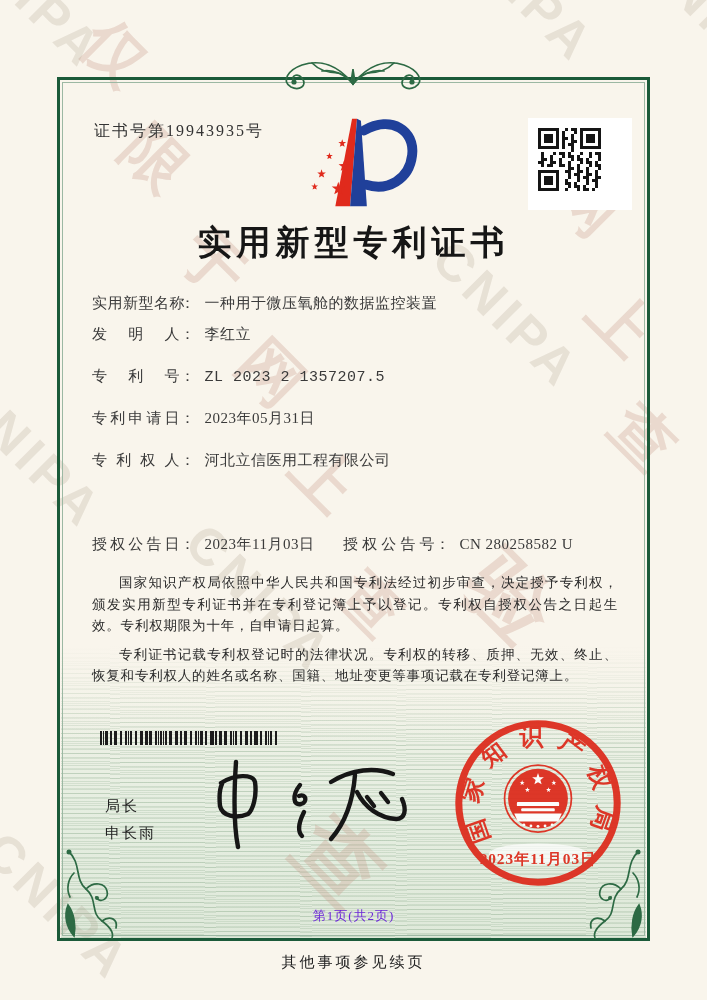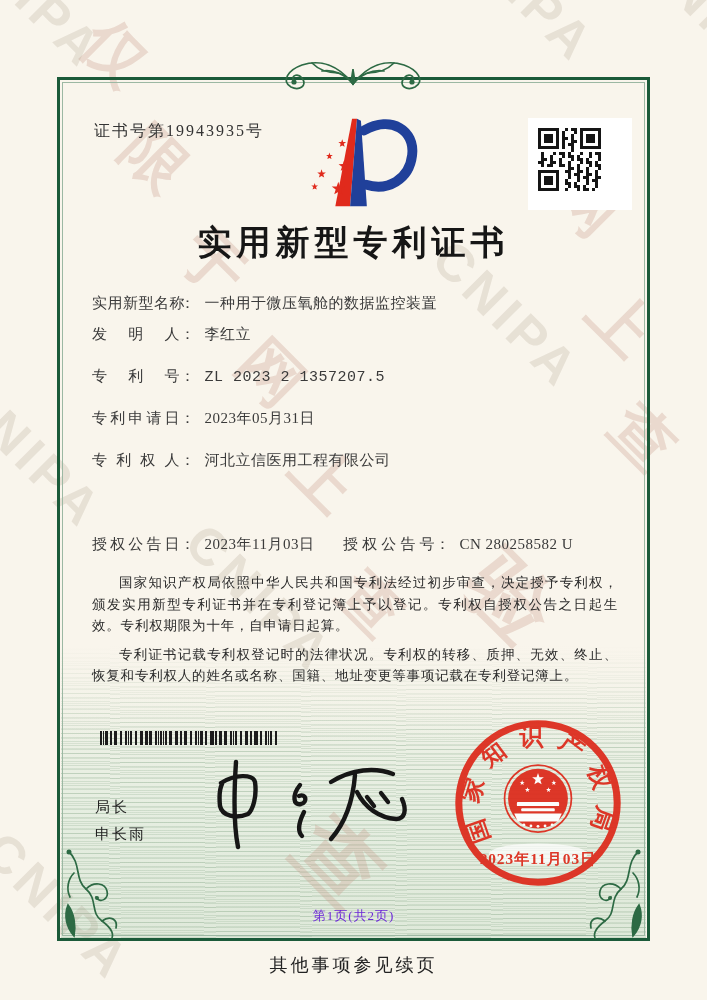--- a/index.html
+++ b/index.html
@@ -45,27 +45,27 @@
   
   .paras{position:absolute;left:92px;top:572px;width:526px;z-index:4;color:#2a2a2a;}
   .paras p{margin:0 0 7px 0;font-size:13.5px;line-height:21.5px;text-indent:2em;letter-spacing:0.8px;text-align:justify;}
 
   
   .barcode{position:absolute;left:100px;top:731px;width:178px;height:14px;z-index:4;
     background-image:
       repeating-linear-gradient(90deg,#1c1c1c 0 2px,transparent 2px 5px),
       repeating-linear-gradient(90deg,#1c1c1c 0 1px,transparent 1px 7px),
       repeating-linear-gradient(90deg,transparent 0 3px,#1c1c1c 3px 4px,transparent 4px 11px);}
-  .signer{position:absolute;left:95px;top:794px;z-index:4;font-family:Liberation Serif, serif;color:#1f1f1f;font-size:15px;line-height:27px;letter-spacing:2px;}
+  .signer{position:absolute;left:105px;top:794px;z-index:4;font-family:Liberation Mono, monospace;color:#1f1f1f;font-size:15px;line-height:27px;letter-spacing:2px;}
   .signature{position:absolute;left:203px;top:752px;z-index:4;}
   .seal{position:absolute;left:450px;top:715px;width:176px;height:176px;z-index:5;}
 
   
   .pageinfo{position:absolute;left:57px;top:907px;width:593px;text-align:center;font-size:13px;color:#6d28d9;letter-spacing:1px;z-index:4;}
-  .contnote{position:absolute;left:0;top:953px;width:707px;text-align:center;font-size:18px;color:#222;letter-spacing:3px;z-index:4;}
+  .contnote{position:absolute;left:0;top:953px;width:707px;text-align:center;font-size:15px;color:#222;letter-spacing:3px;z-index:4;}
 </style>
 </head>
 <body>
 
 <div id="page">
 
   <span class="wm wm-zh" style="left:84px;top:22px;">仅</span>
   <span class="wm wm-zh" style="left:124px;top:128px;">限</span>
   <span class="wm wm-zh" style="left:182px;top:232px;">于</span>
   <span class="wm wm-zh" style="left:240px;top:342px;">网</span>

